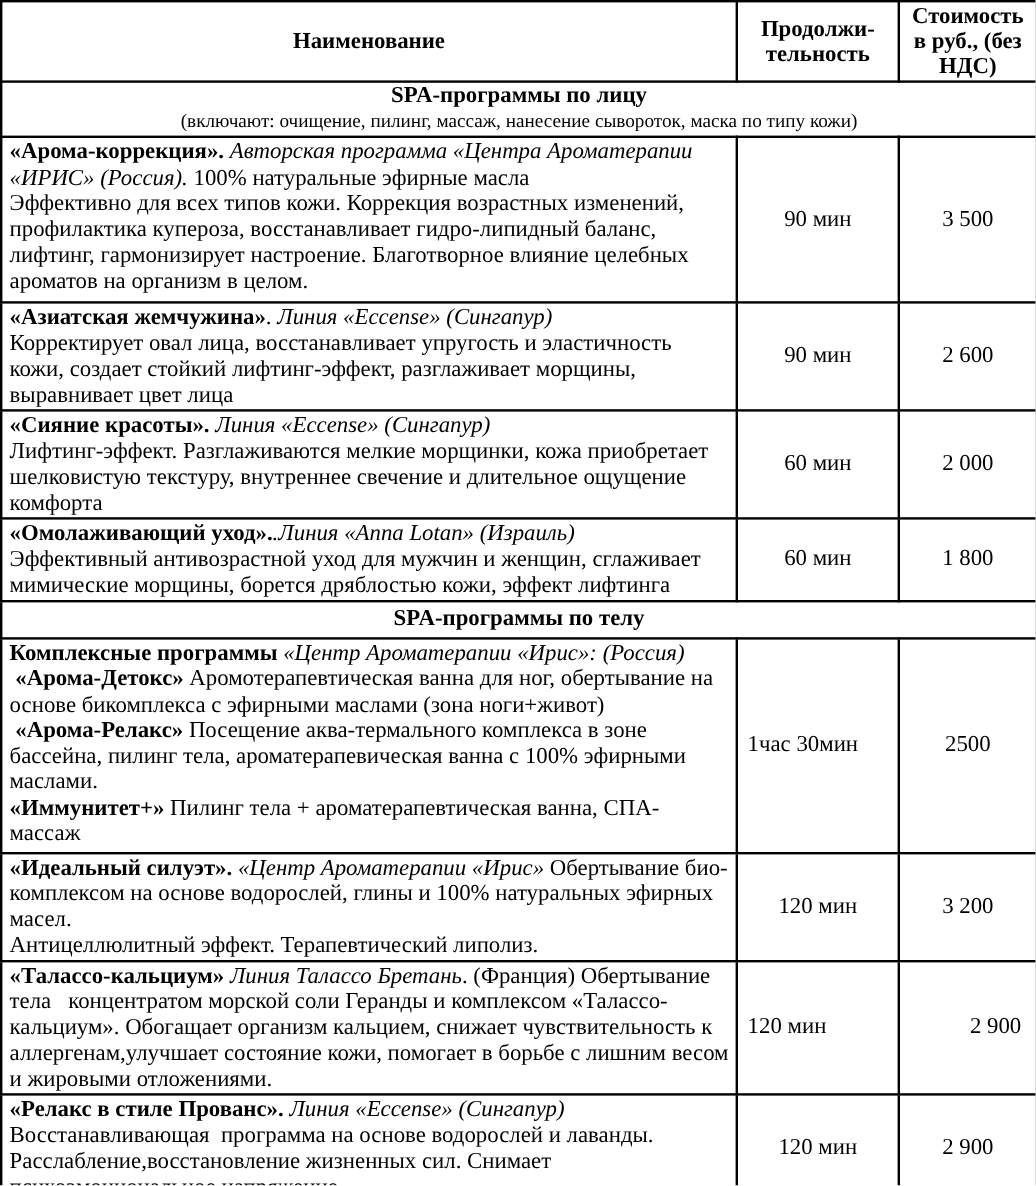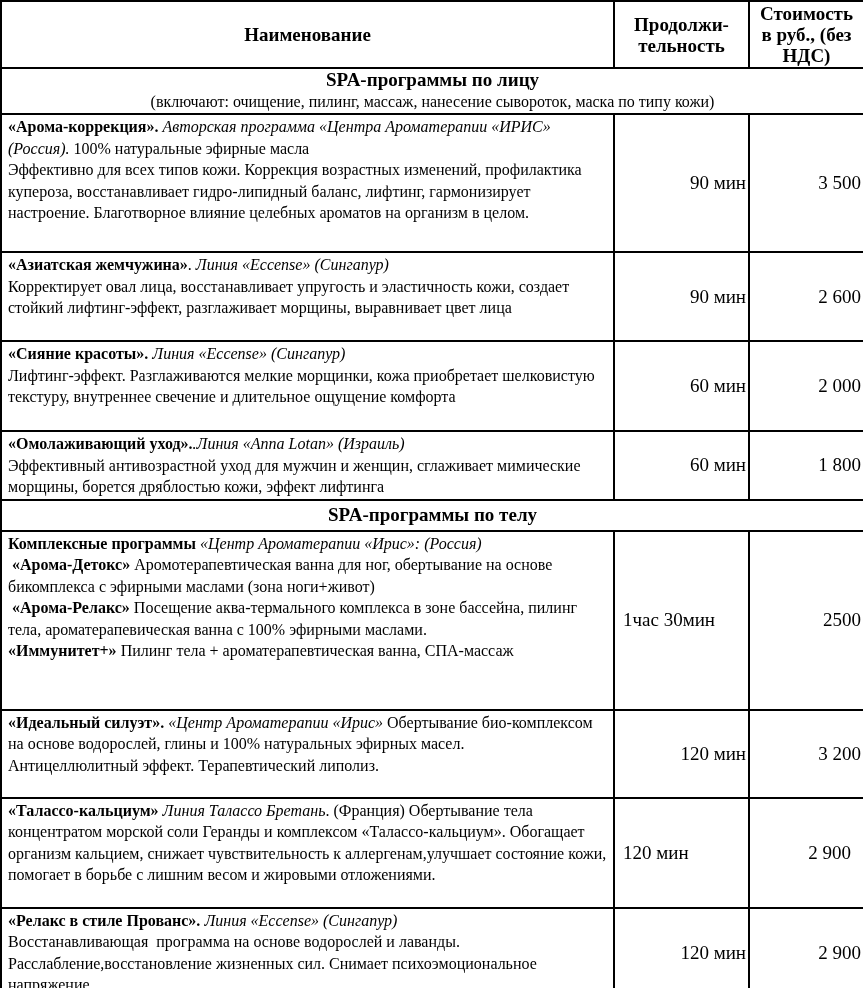--- a/index.html
+++ b/index.html
@@ -53,28 +53,28 @@
   }
   .section-subtitle {
     font-size: 16px;
     line-height: 22px;
   }
 
   td.name-cell {
     vertical-align: top;
     text-align: left;
     padding: 1px 5px 1px 6px;
-    font-size: 16px;
+    font-size: 19px;
     line-height: 21.5px;
     white-space: pre-wrap;
   }
   td.duration-cell,
   td.price-cell {
     font-size: 19px;
-    text-align: right;
+    text-align: center;
     vertical-align: middle;
     padding: 0 2px;
   }
   td.align-left  { text-align: left;  padding-left: 8px; }
   td.align-right { text-align: right; padding-right: 12px; }
 
   .seg-bold    { font-weight: bold; }
   .seg-italic  { font-style: italic; }
   .seg-regular { }
 </style>

